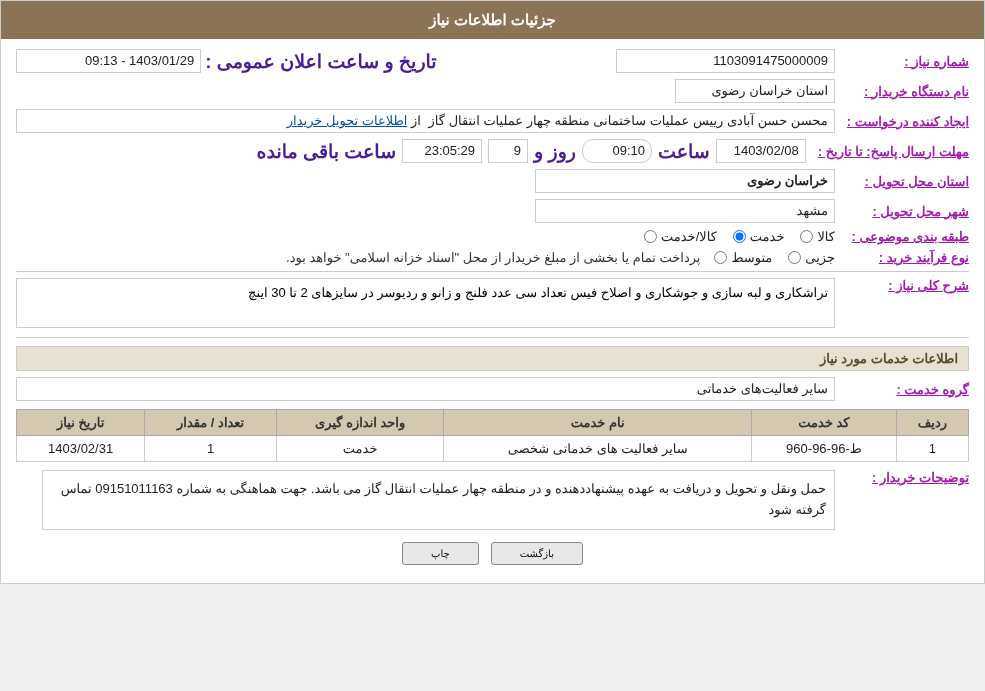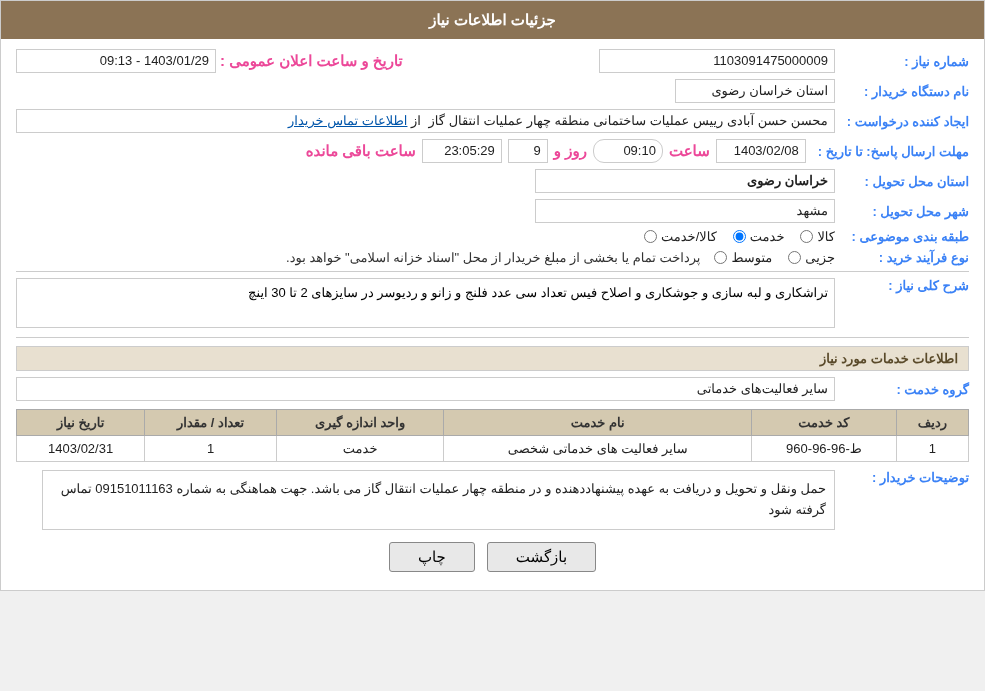--- a/index.html
+++ b/index.html
@@ -27,26 +27,27 @@
     .content {
       padding: 10px 15px;
     }
     .row {
       display: flex;
       align-items: center;
       margin-bottom: 6px;
       gap: 4px;
     }
     .label {
-      color: #3b82f6;
+      color: #a21caf;
       font-weight: bold;
       white-space: nowrap;
       min-width: 130px;
       text-align: right;
       padding-left: 8px;
+      text-decoration: underline;
     }
     .value-box {
       border: 1px solid #ccc;
       background: #fff;
       padding: 3px 6px;
       min-height: 24px;
       flex: 1;
     }
     .section-title {
       background: #e8e0d0;
@@ -127,21 +128,21 @@
       line-height: 1.6;
     }
     .buttons-row {
       display: flex;
       justify-content: center;
       gap: 12px;
       margin: 12px 0 8px 0;
     }
     .btn {
       padding: 5px 28px;
-      font-size: 15px;
+      font-size: 10px;
       font-family: Tahoma, Arial, sans-serif;
       border: 1px solid #888;
       cursor: pointer;
       border-radius: 3px;
     }
     .btn-print {
       background: #e8e8e8;
     }
     .btn-back {
       background: #e8e8e8;
@@ -152,23 +153,23 @@
     .divider {
       border: none;
       border-top: 1px solid #ccc;
       margin: 6px 0;
     }
     .note-text {
       color: #333;
       font-size: 13px;
     }
     .col-label {
-      color: #ec4899;
+      color: #4c1d95;
       font-weight: bold;
-      font-size: 15px;
+      font-size: 19px;
       white-space: nowrap;
     }
   </style>
 </head>
 <body>
 
 <div class="page-wrapper">
 
   <div class="header-bar">
     <span>جزئیات اطلاعات نیاز</span>
@@ -187,21 +188,21 @@
     <div class="row">
       <span class="label">نام دستگاه خریدار :</span>
       <div class="value-box" style="max-width:160px;">استان خراسان رضوی</div>
     </div>
 
     <div class="row">
       <span class="label">ایجاد کننده درخواست :</span>
       <div class="value-box" style="flex:1;">
         <span>محسن حسن آبادی رییس عملیات ساختمانی منطقه چهار عملیات انتقال گاز</span>
         <span style="margin-right:4px;">از</span>
-        <span class="link-blue">اطلاعات تماس خریدار</span>
+        <span class="link-blue">اطلاعات تحویل خریدار</span>
       </div>
     </div>
 
     <div class="row">
       <span class="label">مهلت ارسال پاسخ: تا تاریخ :</span>
       <div class="date-time-row">
         <div class="small-box" style="width:90px;">1403/02/08</div>
         <span class="col-label">ساعت</span>
         <div class="small-box" style="width:70px;border-radius:11px;">09:10</div>
         <span class="col-label">روز و</span>

